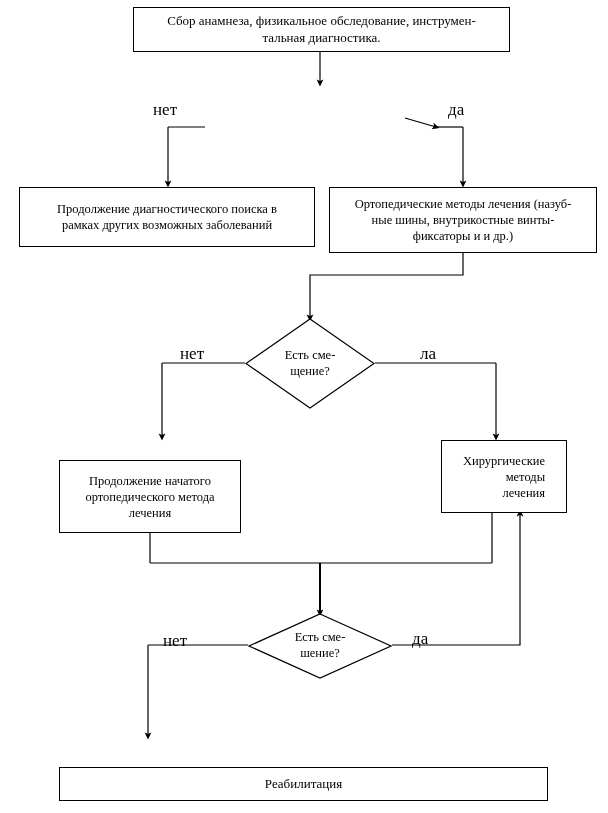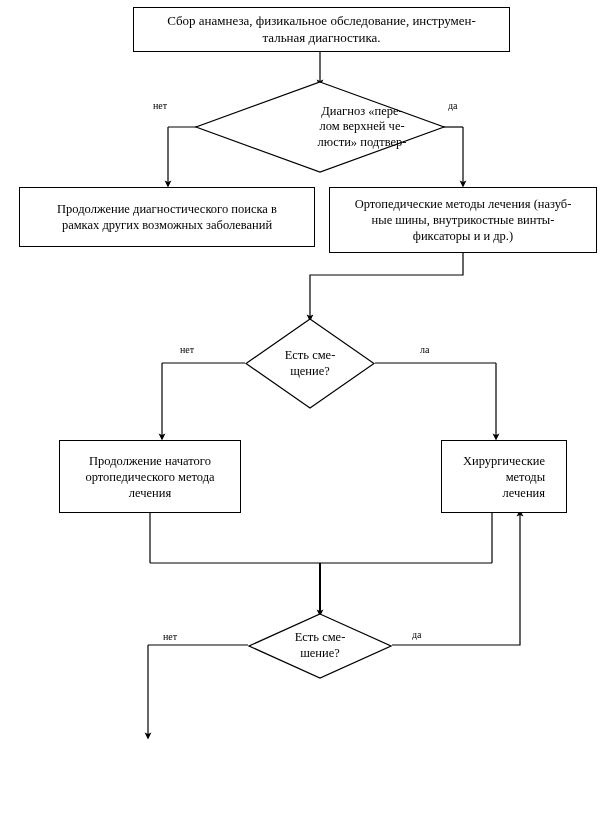--- a/index.html
+++ b/index.html
@@ -63,21 +63,21 @@
     display: flex;
     align-items: center;
     justify-content: center;
     text-align: center;
     line-height: 1.25;
     white-space: pre-line;
     pointer-events: none;
   }
   .edge-label {
     position: absolute;
-    font-size: 10px;
+    font-size: 17px;
     line-height: 1;
     z-index: 3;
     white-space: nowrap;
   }
   .f13 { font-size: 13px; }
   .f125 { font-size: 12.5px; }
 </style>
 </head>
 <body>
 
@@ -125,28 +125,20 @@
 
       <path d="M392,645 L520,645 L520,513" marker-end="url(#ah)"></path>
     </g>
   </svg>
 
   <div class="node f13" style="left:133px; top:7px; width:377px; height:45px;">
     <span class="txt">Сбор анамнеза, физикальное обследование, инструмен-
 тальная диагностика.</span>
   </div>
 
-  <div class="diamond-wrap" style="left:195px; top:81px; width:250px; height:92px;">
-    <svg width="250" height="92" viewBox="0 0 250 92" xmlns="http://www.w3.org/2000/svg">
-      <polygon points="125,1 249,46 125,91 1,46" fill="#ffffff" stroke="#000000" stroke-width="1.2"></polygon>
-    </svg>
-    <div class="diamond-label f125" style="padding-left:42px;">Диагноз «пере-
-лом верхней че-
-люсти» подтвер-</div>
-  </div>
   <div class="edge-label" style="left:153px; top:101px;">нет</div>
   <div class="edge-label" style="left:448px; top:101px;">да</div>
 
   <div class="node f125" style="left:19px; top:187px; width:296px; height:60px;">
     <span class="txt">Продолжение  диагностического  поиска в
 рамках других возможных заболеваний</span>
   </div>
 
   <div class="node f125" style="left:329px; top:187px; width:268px; height:66px;">
     <span class="txt">Ортопедические  методы лечения (назуб-
@@ -157,21 +149,21 @@
   <div class="diamond-wrap" style="left:245px; top:318px; width:130px; height:91px;">
     <svg width="130" height="91" viewBox="0 0 130 91" xmlns="http://www.w3.org/2000/svg">
       <polygon points="65,1 129,45.5 65,90 1,45.5" fill="#ffffff" stroke="#000000" stroke-width="1.2"></polygon>
     </svg>
     <div class="diamond-label f125">Есть сме-
 щение?</div>
   </div>
   <div class="edge-label" style="left:180px; top:345px;">нет</div>
   <div class="edge-label" style="left:420px; top:345px;">ла</div>
 
-  <div class="node f125" style="left:59px; top:440px; width:182px; height:73px;text-align:center;">
+  <div class="node f125" style="left:59px; top:460px; width:182px; height:73px;text-align:center;">
     <span class="txt">Продолжение начатого
 ортопедического  метода
 лечения</span>
   </div>
 
   <div class="node f125" style="left:441px; top:440px; width:126px; height:73px;text-align:right;">
     <span class="txt">Хирургические
 методы
 лечения</span>
   </div>
@@ -179,14 +171,17 @@
   <div class="diamond-wrap" style="left:248px; top:613px; width:144px; height:66px;">
     <svg width="144" height="66" viewBox="0 0 144 66" xmlns="http://www.w3.org/2000/svg">
       <polygon points="72,1 143,33 72,65 1,33" fill="#ffffff" stroke="#000000" stroke-width="1.2"></polygon>
     </svg>
     <div class="diamond-label f125">Есть сме-
 шение?</div>
   </div>
   <div class="edge-label" style="left:163px; top:632px;">нет</div>
   <div class="edge-label" style="left:412px; top:630px;">да</div>
 
+  <div class="node f13" style="left:59px; top:767px; width:489px; height:34px;">
+    <span class="txt">Реабилитация</span>
+  </div>
 
 </div>
 
 </body></html>

